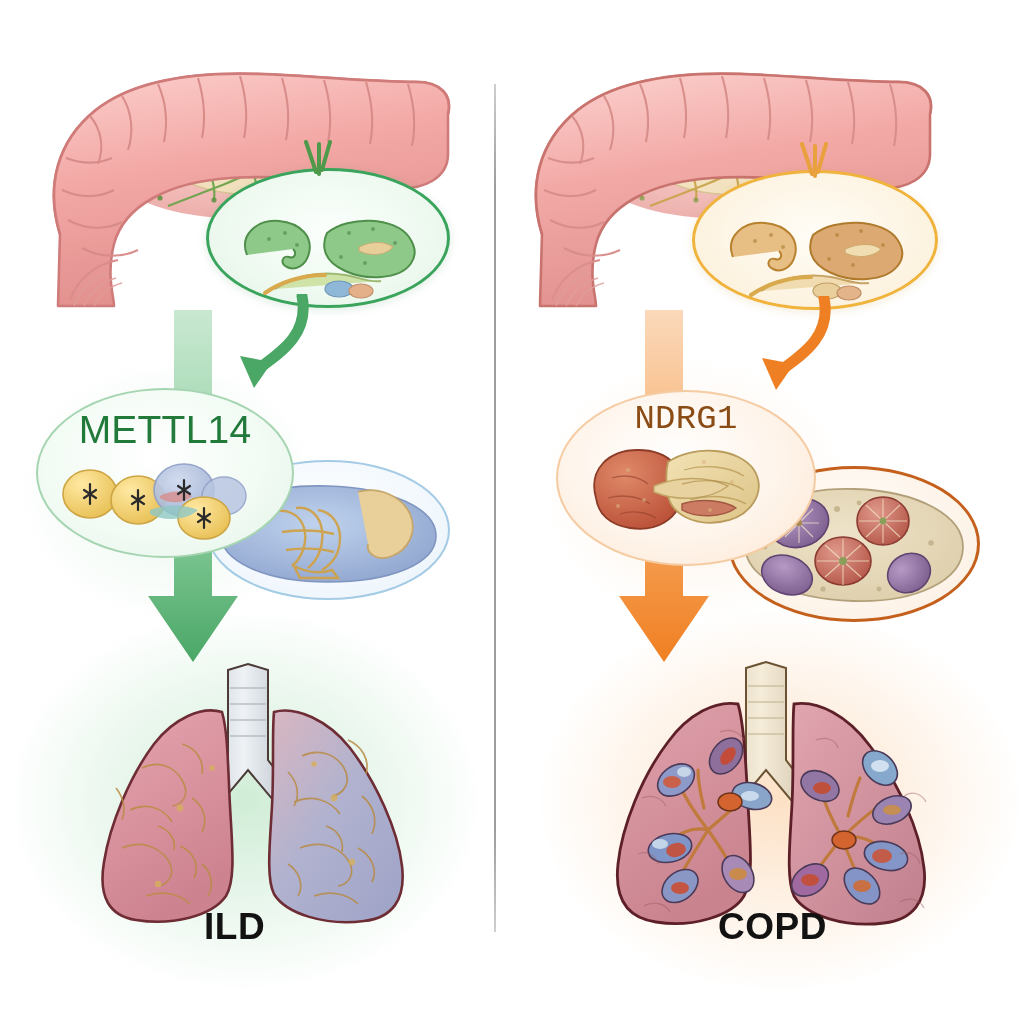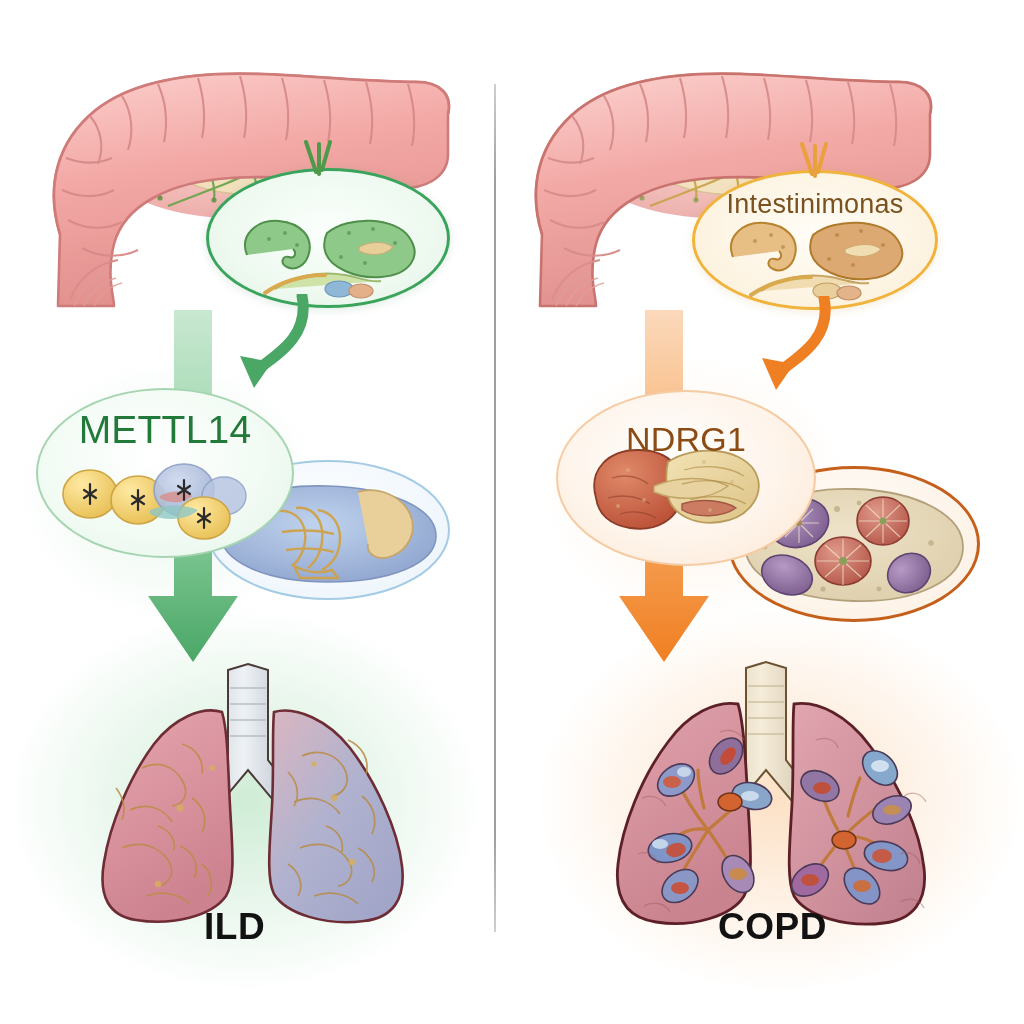--- a/index.html
+++ b/index.html
@@ -389,21 +389,20 @@
             <circle cx="76" cy="62" r="2"></circle>
             <circle cx="88" cy="74" r="2"></circle>
           <circle cx="142" cy="62" r="2"></circle>
             <circle cx="166" cy="58" r="2"></circle>
             <circle cx="188" cy="72" r="2"></circle>
           <circle cx="158" cy="92" r="2"></circle>
             <circle cx="134" cy="86" r="2"></circle>
         </g>
       </g>
     </svg>
-    <div class="cap" style="margin-top:16px;">Intestinimonas</div>
   </div>
 
   <div class="art" style="left:782px;top:142px;width:66px;height:40px;">
     <svg viewBox="0 0 66 40">
       <g stroke="#e8a13c" stroke-width="4" fill="none" stroke-linecap="round">
         <path d="M20 2 L30 32"></path>
           <path d="M44 2 L36 30"></path>
           <path d="M33 4 L33 34"></path>
       </g>
     </svg>
@@ -501,21 +500,21 @@
       </g>
       <g fill="#d9b37c" opacity=".6">
         <circle cx="70" cy="78" r="2"></circle>
           <circle cx="86" cy="108" r="2"></circle>
           <circle cx="60" cy="114" r="2"></circle>
         <circle cx="146" cy="70" r="2"></circle>
           <circle cx="174" cy="90" r="2"></circle>
           <circle cx="152" cy="118" r="2"></circle>
       </g>
     </svg>
-    <div class="cap" style="margin-top:28px;">NDRG1</div>
+    <div class="cap" style="margin-top:8px;font-family:Liberation Mono, monospace;">NDRG1</div>
   </div>
 
   <div class="art" style="left:580px;top:648px;width:400px;height:280px;">
     <svg viewBox="0 0 400 280">
       <defs>
         <linearGradient id="lungR1" x1="0" y1="0" x2="0.4" y2="1">
           <stop offset="0%" stop-color="#e0a2ac"></stop>
             <stop offset="100%" stop-color="#c9838f"></stop>
         </linearGradient>
         <linearGradient id="lungR2" x1="0.1" y1="0" x2="1" y2="1">

